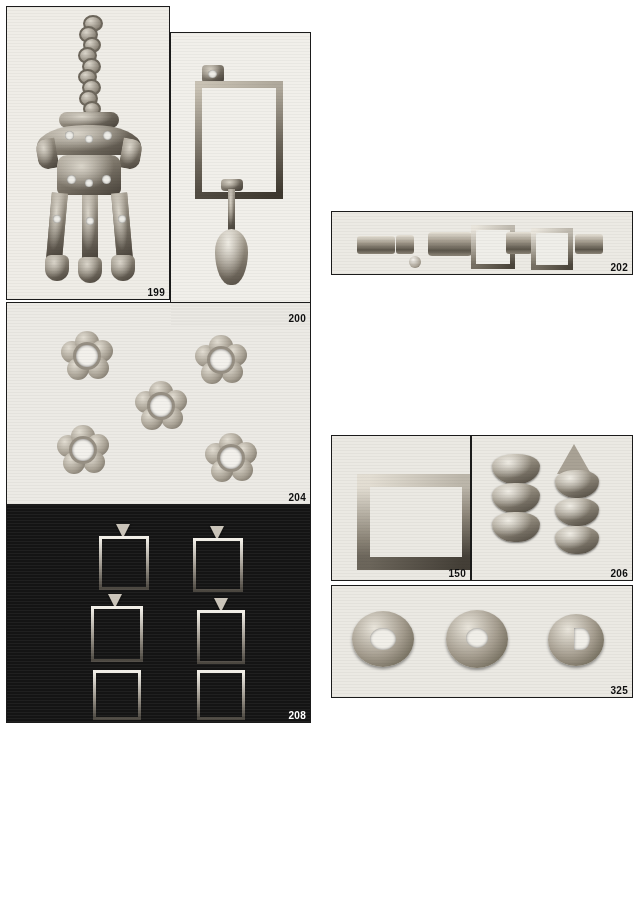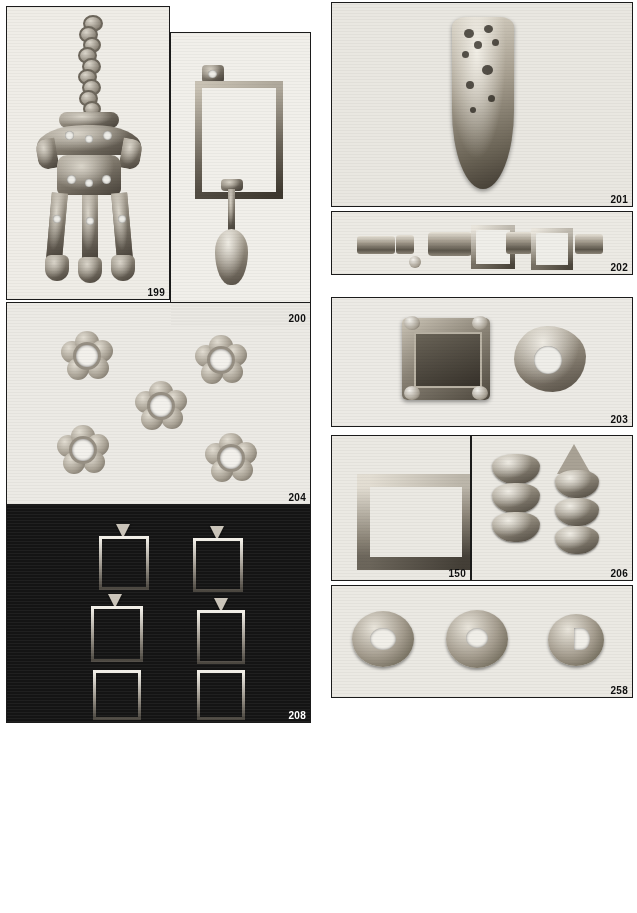--- a/index.html
+++ b/index.html
@@ -325,68 +325,36 @@
 
       <div class="metal2" style="position:absolute; left:57px; top:156px; width:7px; height:44px;"></div>
 
       <div class="metal3" style="position:absolute; left:44px; top:196px; width:33px; height:56px;
            border-radius:50% 50% 46% 46% / 40% 40% 60% 60%;"></div>
     </div>
     <div class="grain light"></div>
     <div class="num">200</div>
   </div>
 
-  <div class="plate" style="left:331px; top:2px; width:302px; height:205px; background:#e9e7e1;">
-    <div class="strapend" style="left:120px; top:14px; width:62px; height:172px;"></div>
-
-    <div class="speck" style="left:132px; top:26px; width:10px; height:9px;"></div>
-    <div class="speck" style="left:152px; top:22px; width:9px; height:8px;"></div>
-    <div class="speck" style="left:142px; top:38px; width:8px; height:8px;"></div>
-    <div class="speck" style="left:160px; top:36px; width:7px; height:7px;"></div>
-    <div class="speck" style="left:130px; top:48px; width:7px; height:7px;"></div>
-    <div class="speck" style="left:150px; top:62px; width:11px; height:10px;"></div>
-    <div class="speck" style="left:134px; top:78px; width:8px; height:8px;"></div>
-    <div class="speck" style="left:156px; top:92px; width:7px; height:7px;"></div>
-    <div class="speck" style="left:138px; top:104px; width:6px; height:6px;"></div>
-    <div class="grain light"></div>
-    <div class="num">201</div>
-  </div>
 
   <div class="plate" style="left:331px; top:211px; width:302px; height:64px; background:#eceae4;">
     <div class="obj" style="left:0; top:0; width:302px; height:82px;">
       <div class="tube" style="left:25px; top:24px; width:38px; height:18px;"></div>
       <div class="tube" style="left:64px; top:23px; width:18px; height:19px;"></div>
       <div class="stud" style="left:77px; top:44px; width:12px; height:12px;"></div>
       <div class="tube" style="left:96px; top:20px; width:44px; height:24px; border-radius:4px;"></div>
       <div class="ringfrag" style="left:139px; top:13px; width:34px; height:34px;"></div>
       <div class="tube" style="left:174px; top:20px; width:26px; height:22px;"></div>
       <div class="ringfrag" style="left:199px; top:16px; width:32px; height:32px;"></div>
       <div class="tube" style="left:243px; top:22px; width:28px; height:20px;"></div>
     </div>
     <div class="grain light"></div>
     <div class="num">202</div>
   </div>
 
-  <div class="plate" style="left:331px; top:297px; width:302px; height:130px; background:#eceae5;">
-    <div class="obj" style="left:0; top:0; width:302px; height:130px;">
-      <div class="plaque" style="left:70px; top:20px; width:88px; height:82px;"></div>
-      <div class="plaque-inner" style="left:82px; top:34px; width:64px; height:52px;"></div>
-      <div class="stud" style="left:72px; top:18px; width:16px; height:14px;"></div>
-      <div class="stud" style="left:140px; top:18px; width:16px; height:14px;"></div>
-      <div class="stud" style="left:72px; top:88px; width:16px; height:14px;"></div>
-      <div class="stud" style="left:140px; top:88px; width:16px; height:14px;"></div>
-    </div>
-    <div class="obj" style="left:0; top:0; width:302px; height:130px;">
-      <div class="metal3" style="position:absolute; left:182px; top:28px; width:72px; height:66px;
-           border-radius:46% 54% 46% 54% / 50% 46% 54% 50%;"></div>
-      <div class="hole" style="left:202px; top:48px; width:28px; height:28px;"></div>
-    </div>
-    <div class="grain light"></div>
-    <div class="num">203</div>
-  </div>
 
   <div class="plate" style="left:6px; top:302px; width:305px; height:203px; background:#eceae5;">
 
     <div class="rosette" style="left:52px; top:28px; width:56px; height:52px;">
       <div class="petal" style="left:2px;  top:10px; width:22px; height:22px;"></div>
       <div class="petal" style="left:16px; top:0px;  width:24px; height:22px;"></div>
       <div class="petal" style="left:32px; top:9px;  width:22px; height:22px;"></div>
       <div class="petal" style="left:28px; top:26px; width:22px; height:22px;"></div>
       <div class="petal" style="left:8px;  top:27px; width:22px; height:22px;"></div>
       <div class="rosette-core" style="left:17px; top:14px; width:22px; height:22px;"></div>
@@ -457,21 +425,21 @@
     <div class="disc" style="left:20px; top:25px; width:62px; height:56px;"></div>
     <div class="disc-core" style="left:38px; top:42px; width:26px; height:22px;"></div>
 
     <div class="disc" style="left:114px; top:24px; width:62px; height:58px;"></div>
     <div class="disc-core" style="left:134px; top:42px; width:22px; height:20px;"></div>
 
     <div class="disc" style="left:216px; top:28px; width:56px; height:52px;"></div>
     <div class="disc-core" style="left:242px; top:42px; width:16px; height:22px; border-radius:0 50% 50% 0;"></div>
 
     <div class="grain light"></div>
-    <div class="num">258</div>
+    <div class="num">325</div>
   </div>
 
   <div class="plate dark" style="left:6px; top:505px; width:305px; height:218px; background:#141414;">
 
     <div class="obj" style="left:92px; top:18px;">
       <div class="lyre-tip" style="left:17px; top:0;"></div>
       <div class="lyre" style="left:0; top:12px; width:44px; height:48px;"></div>
     </div>
     <div class="obj" style="left:186px; top:20px;">
       <div class="lyre-tip" style="left:17px; top:0;"></div>

